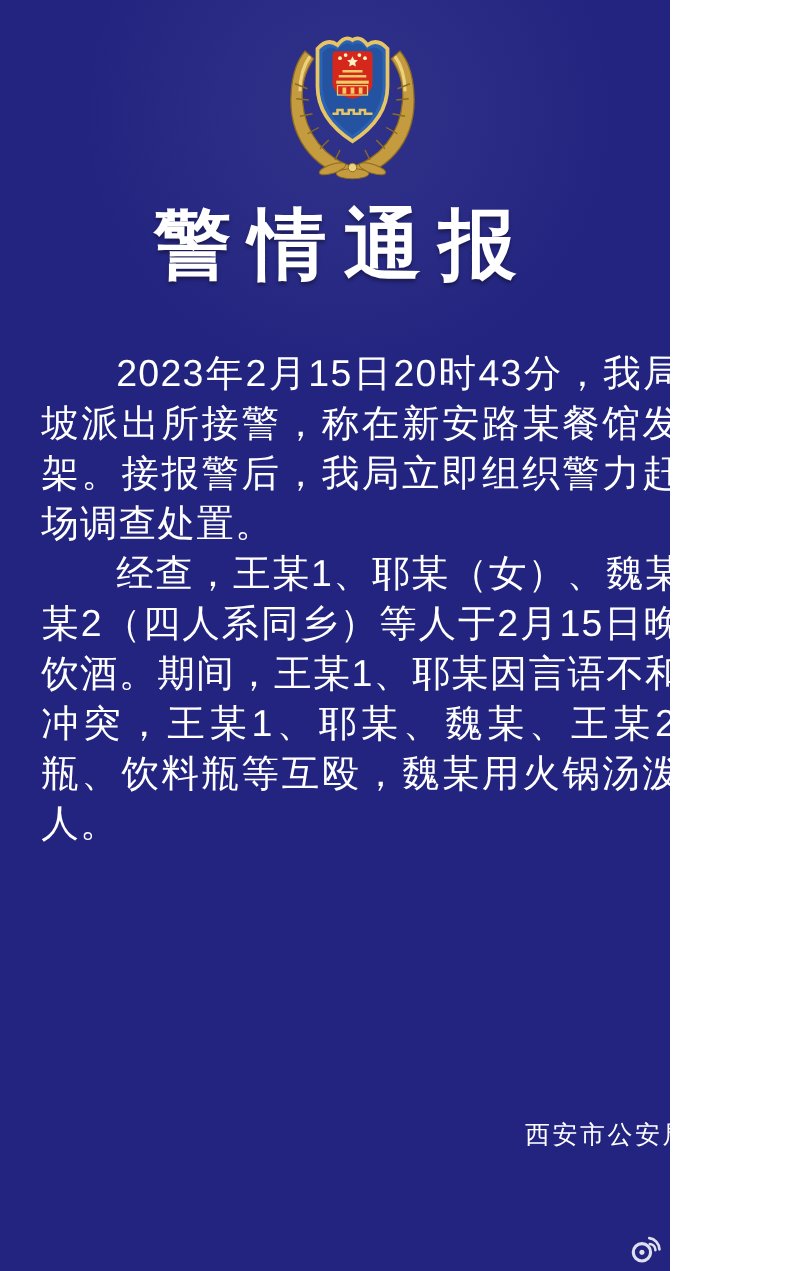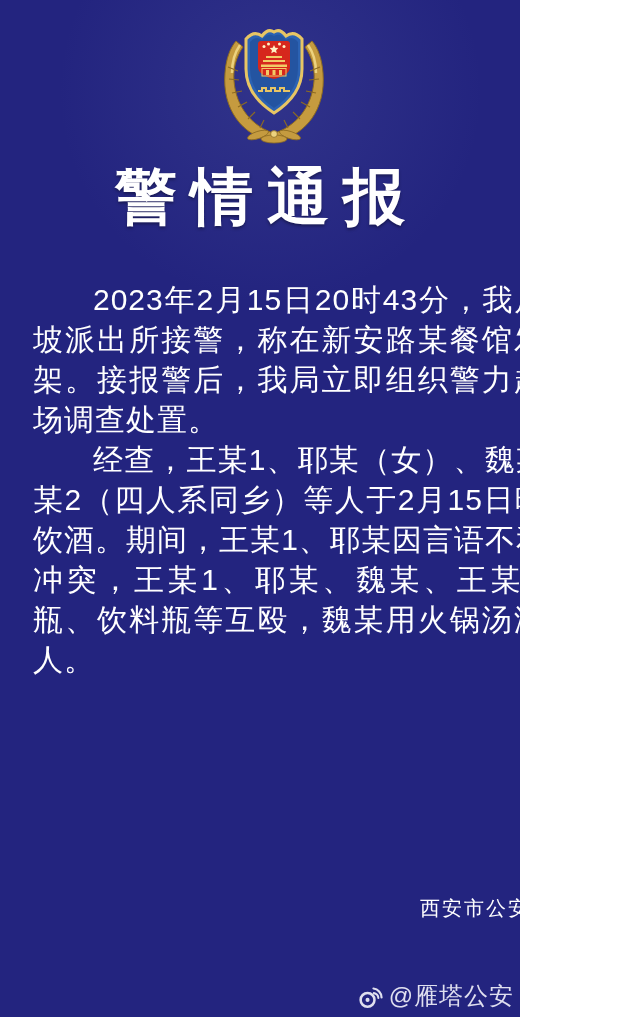--- a/index.html
+++ b/index.html
@@ -4,20 +4,21 @@
 <style>
   html,body{margin:0;padding:0;}
   .page{
     position:relative;
     width:520px;height:1017px;
     background:#23247f;
     background-image:radial-gradient(circle at 52% 9%, rgba(110,120,190,0.18) 0%, rgba(110,120,190,0.0) 22%);
     overflow:hidden;
     font-family:"Liberation Sans","DejaVu Sans",sans-serif;
     color:#ffffff;
+    padding-left:16px;
   }
   .emblem{
     position:absolute;
     top:15px;
     left:calc(50% + 14px);
     transform:translateX(-50%);
     width:124px;height:134px;
   }
   .title{
     position:absolute;
@@ -142,16 +143,15 @@
     <div>西安市公安局雁塔分局</div>
   </div>
 
   <div class="watermark">
     <svg viewBox="0 0 32 32" width="27" height="27">
       <circle cx="12.5" cy="20" r="8.2" fill="none" stroke="rgba(240,240,248,0.92)" stroke-width="3"></circle>
       <circle cx="12.5" cy="20" r="2.4" fill="rgba(240,240,248,0.92)"></circle>
       <path d="M19.5,6.5 a11,11 0 0 1 9.6,10.6" stroke="rgba(240,240,248,0.92)" stroke-width="2.6" fill="none" stroke-linecap="round"></path>
       <path d="M20,12 a6,6 0 0 1 5.3,5.9" stroke="rgba(240,240,248,0.92)" stroke-width="2.4" fill="none" stroke-linecap="round"></path>
     </svg>
-    <span>@雁塔公安</span>
   </div>
 
 </div>
 
 </body></html>

